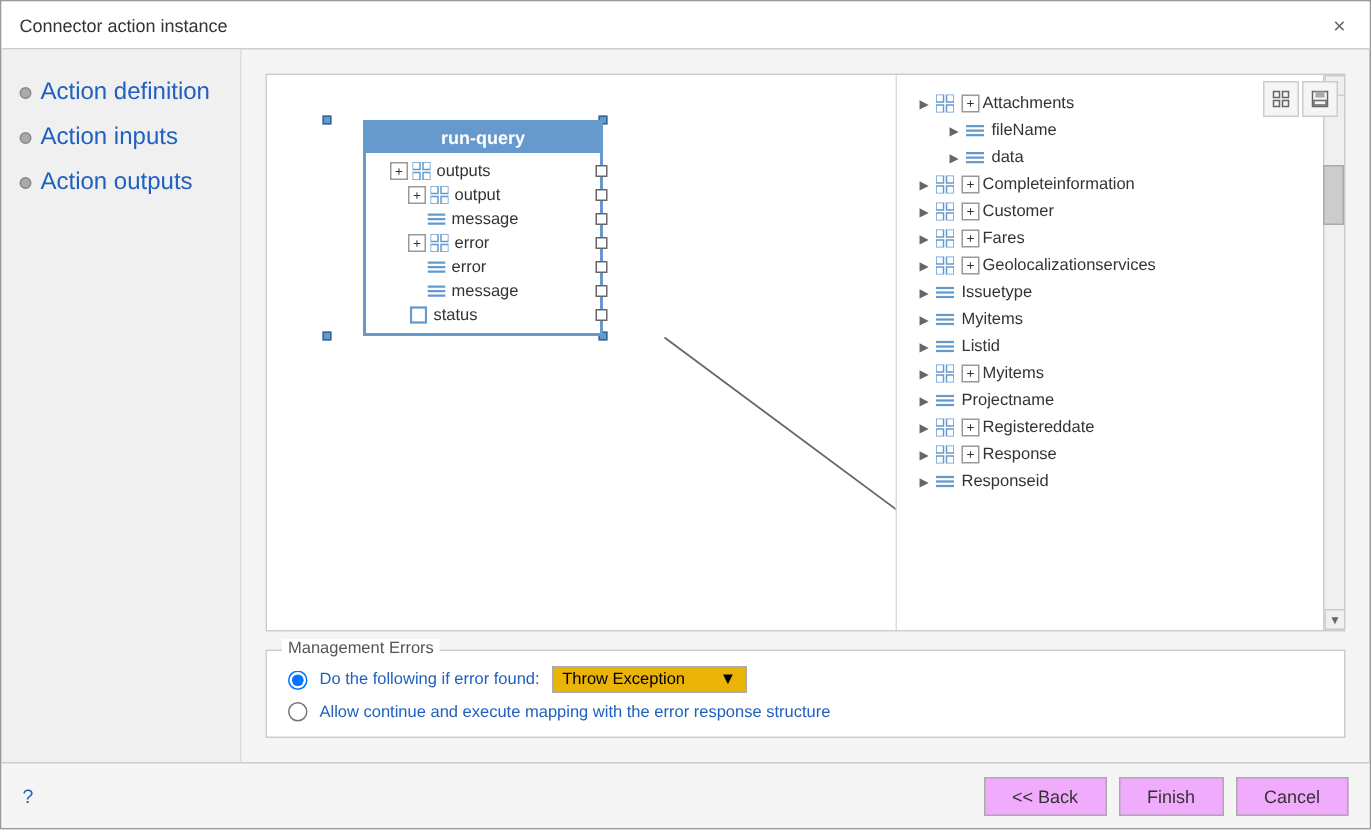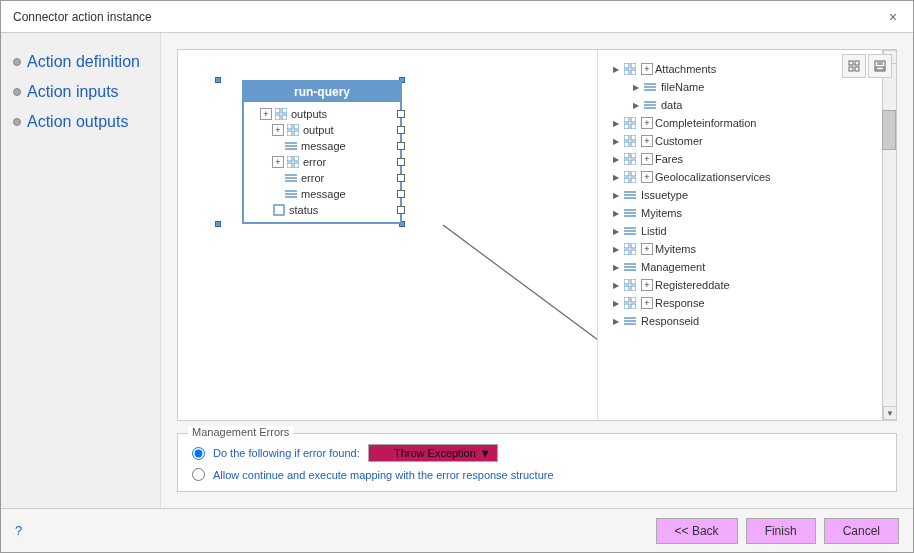--- a/index.html
+++ b/index.html
@@ -313,29 +313,29 @@
       margin-bottom: 6px;
     }
     .radio-row:last-child { margin-bottom: 0; }
     .radio-label {
       font-size: 11px;
       color: #333;
     }
     .radio-label span { color: #2060c0; text-decoration: none; }
     .dropdown-inline {
       border: 1px solid #aaa;
-      background: #be185d;
+      background: #eab308;
       padding: 2px 6px;
       font-size: 11px;
       display: inline-flex;
       align-items: center;
       gap: 4px;
       cursor: pointer;
       min-width: 130px;
-      justify-content: flex-end;
+      justify-content: space-between;
     }
     
     .footer {
       height: 44px;
       background: #f5f5f5;
       border-top: 1px solid #ccc;
       display: flex;
       align-items: center;
       justify-content: space-between;
       padding: 0 14px;
@@ -664,21 +664,21 @@
             </div>
             <div class="tree-item">
               <span class="tree-arrow">▶</span>
               <span class="tree-icon">
                 <svg width="12" height="10" viewBox="0 0 12 10">
                     <line x1="0" y1="2" x2="12" y2="2" stroke="#6699cc" stroke-width="1.5"></line>
                     <line x1="0" y1="5" x2="12" y2="5" stroke="#6699cc" stroke-width="1.5"></line>
                     <line x1="0" y1="8" x2="12" y2="8" stroke="#6699cc" stroke-width="1.5"></line>
                   </svg>
               </span>
-              <span class="tree-label">Management</span>
+              <span class="tree-label">Projectname</span>
             </div>
             <div class="tree-item">
               <span class="tree-arrow">▶</span>
               <span class="tree-icon">
                 <svg width="12" height="12" viewBox="0 0 12 12">
                     <rect x="0" y="0" width="5" height="5" fill="none" stroke="#6699cc" stroke-width="1"></rect>
                     <rect x="7" y="0" width="5" height="5" fill="none" stroke="#6699cc" stroke-width="1"></rect>
                     <rect x="0" y="7" width="5" height="5" fill="none" stroke="#6699cc" stroke-width="1"></rect>
                     <rect x="7" y="7" width="5" height="5" fill="none" stroke="#6699cc" stroke-width="1"></rect>
                   </svg>

